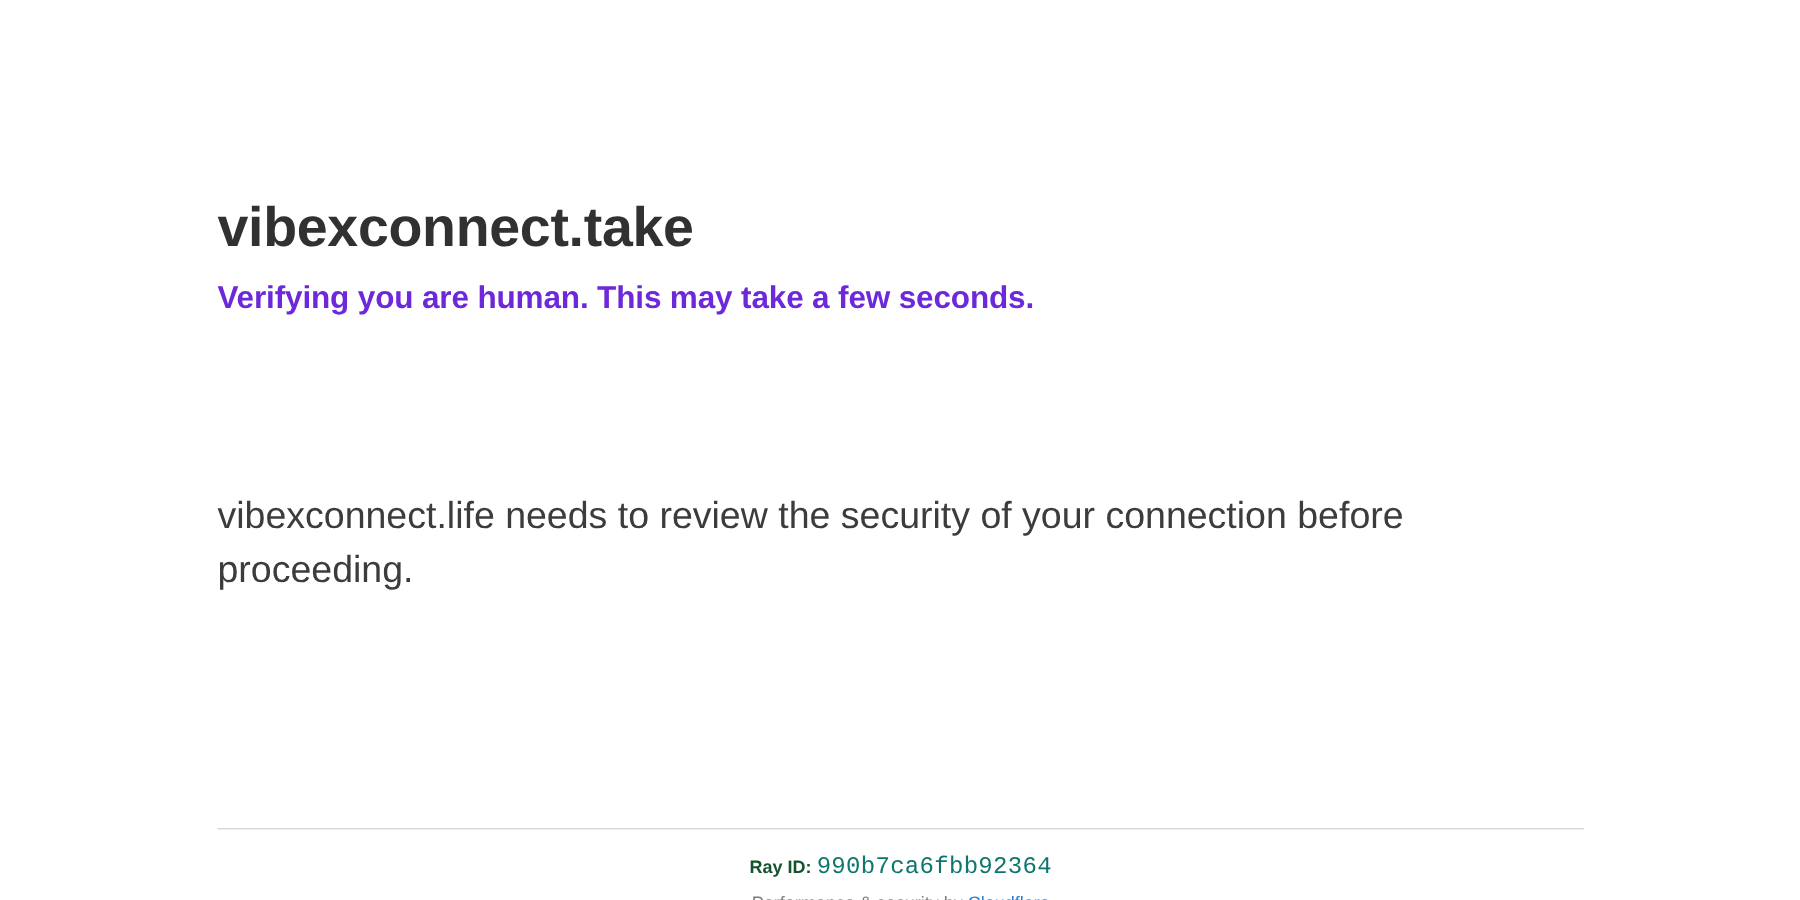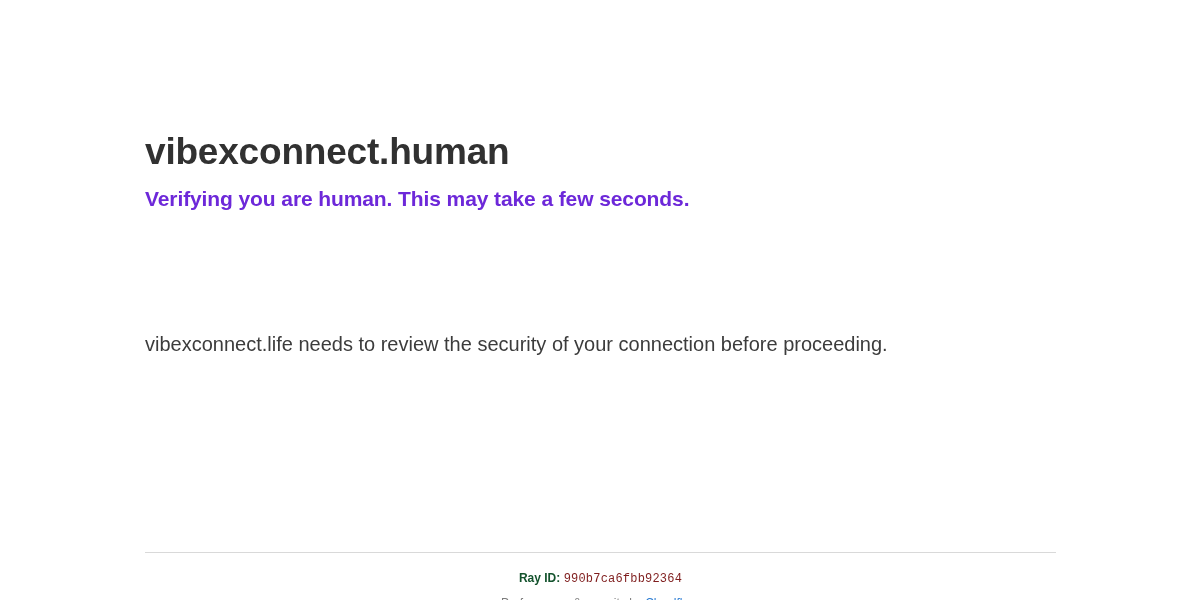--- a/index.html
+++ b/index.html
@@ -69,21 +69,21 @@
     width: 300px;
     height: 74px;
   }
 
   
   .explain {
     margin: 0;
     padding: 0;
     margin-top: 18px;
     width: 800px;
-    font-size: 20px;
+    font-size: 25px;
     line-height: 36px;
     font-weight: 400;
     color: #3c3c3c;
   }
 
   
   .footer {
     position: absolute;
     left: 0;
     top: 552px;
@@ -104,22 +104,22 @@
   }
 
   .ray-label {
     font-weight: 700;
     color: #14532d;
     font-family: "Liberation Sans", "DejaVu Sans", sans-serif;
   }
 
   .ray-value {
     font-family: "Liberation Mono", "DejaVu Sans Mono", monospace;
-    font-size: 12px;
-    color: #7f1d1d;
+    font-size: 16px;
+    color: #0f766e;
     letter-spacing: 0.2px;
   }
 
   .attrib-line {
     margin: 0;
     padding: 0;
     padding-top: 10px;
     font-size: 12px;
     line-height: 14px;
     color: #7d7d7d;
@@ -131,21 +131,21 @@
     text-decoration: none;
   }
 </style>
 </head>
 <body>
 
 <div class="page">
   <div class="container">
 
     <div class="main">
-      <h1 class="headline">vibexconnect.human</h1>
+      <h1 class="headline">vibexconnect.take</h1>
 
       <h2 class="subheadline">Verifying you are human. This may take a few seconds.</h2>
 
       <div class="challenge-area"></div>
 
       <p class="explain">vibexconnect.life needs to review the security of your connection before proceeding.</p>
     </div>
 
     <div class="footer">
       <div class="ray-line">

